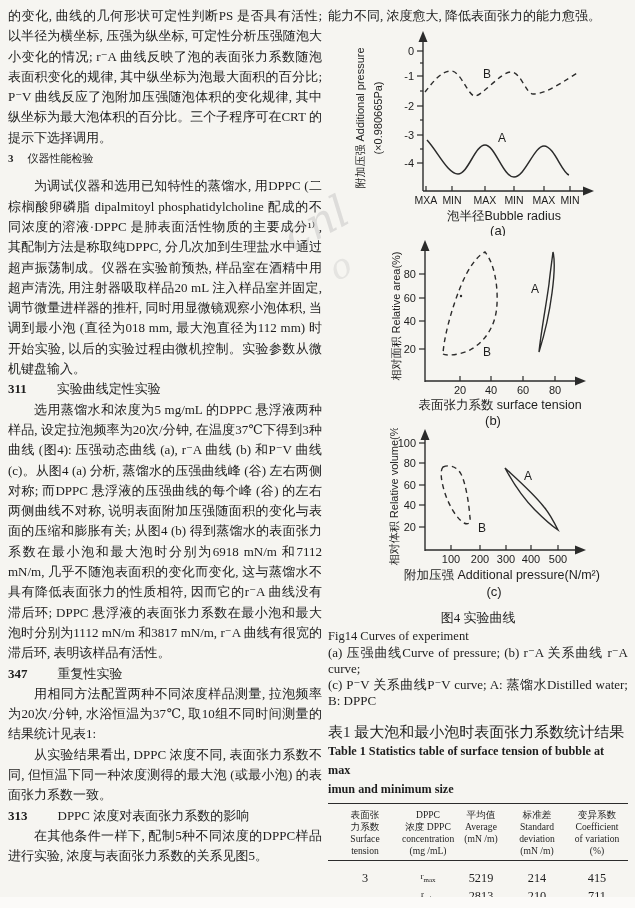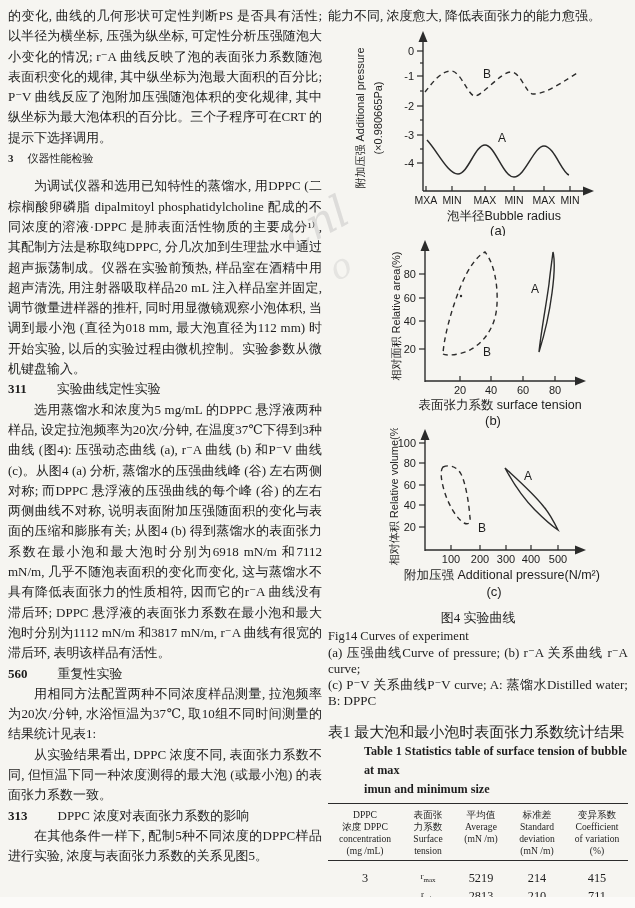--- a/index.html
+++ b/index.html
@@ -26,21 +26,21 @@
   .xcat-label{font-size:10.5px;}
   .axis-title{font-size:12.5px;}
   .panel-label{font-size:13px;}
   .series-label{font-size:12px;}
   .figcap{margin-top:2px;}
   .cap-cn{text-align:center;font-size:13px;line-height:19px;}
   .cap-en{text-align:left;font-size:12.5px;line-height:18px;}
   .cap-note{font-size:13px;line-height:16px;text-align:justify;}
   .tbl-title{margin-top:14px;}
   .tbl-cn{font-size:15px;line-height:19px;}
-  .tbl-en{font-size:12.2px;font-weight:bold;line-height:19px;margin-left:36px;}
+  .tbl-en{font-size:12.2px;font-weight:bold;line-height:19px;}
   .tbl{margin-top:4px;border-top:1.3px solid #2c2c2c;padding-top:5px;}
   .tbl-head{display:grid;grid-template-columns:74px 52px 54px 58px 62px;
     border-bottom:1.3px solid #2c2c2c;padding-bottom:4px;}
   .hcell{text-align:center;font-size:9.6px;line-height:11.8px;}
   .tbl-rows{padding:5px 0 2px 0;}
   .trow{display:grid;grid-template-columns:74px 52px 54px 58px 62px;height:18px;
     align-items:center;text-align:center;font-size:12.3px;}
   .sym{font-size:9px;font-family:"Liberation Serif",serif;}
   .sym sub{font-size:7px;}
   .watermark{position:absolute;color:rgba(175,175,175,0.35);pointer-events:none;
@@ -62,21 +62,21 @@
       <p class="cont">的变化, 曲线的几何形状可定性判断PS 是否具有活性; 以半径为横坐标, 压强为纵坐标, 可定性分析压强随泡大小变化的情况; r⁻A 曲线反映了泡的表面张力系数随泡表面积变化的规律, 其中纵坐标为泡最大面积的百分比; P⁻V 曲线反应了泡附加压强随泡体积的变化规律, 其中纵坐标为最大泡体积的百分比。三个子程序可在CRT 的提示下选择调用。</p>
       <div class="sec">
         <span class="num">3</span><span>仪器性能检验</span>
       </div>
       <p class="body">为调试仪器和选用已知特性的蒸馏水, 用DPPC (二棕榈酸卵磷脂 dipalmitoyl phosphatidylcholine 配成的不同浓度的溶液·DPPC 是肺表面活性物质的主要成分¹⁾ , 其配制方法是称取纯DPPC, 分几次加到生理盐水中通过超声振荡制成。仪器在实验前预热, 样品室在酒精中用超声清洗, 用注射器吸取样品20 mL 注入样品室并固定, 调节微量进样器的推杆, 同时用显微镜观察小泡体积, 当调到最小泡 (直径为018 mm, 最大泡直径为112 mm) 时开始实验, 以后的实验过程由微机控制。实验参数从微机键盘输入。</p>
       <div class="sub">
         <span class="num">311</span><span>实验曲线定性实验</span>
       </div>
       <p class="body">选用蒸馏水和浓度为5 mg/mL 的DPPC 悬浮液两种样品, 设定拉泡频率为20次/分钟, 在温度37℃下得到3种曲线 (图4): 压强动态曲线 (a), r⁻A 曲线 (b) 和P⁻V 曲线 (c)。从图4 (a) 分析, 蒸馏水的压强曲线峰 (谷) 左右两侧对称; 而DPPC 悬浮液的压强曲线的每个峰 (谷) 的左右两侧曲线不对称, 说明表面附加压强随面积的变化与表面的压缩和膨胀有关; 从图4 (b) 得到蒸馏水的表面张力系数在最小泡和最大泡时分别为6918 mN/m 和7112 mN/m, 几乎不随泡表面积的变化而变化, 这与蒸馏水不具有降低表面张力的性质相符, 因而它的r⁻A 曲线没有滞后环; DPPC 悬浮液的表面张力系数在最小泡和最大泡时分别为1112 mN/m 和3817 mN/m, r⁻A 曲线有很宽的滞后环, 表明该样品有活性。</p>
       <div class="sub">
-        <span class="num">560</span><span>重复性实验</span>
+        <span class="num">347</span><span>重复性实验</span>
       </div>
       <p class="body">用相同方法配置两种不同浓度样品测量, 拉泡频率为20次/分钟, 水浴恒温为37℃, 取10组不同时间测量的结果统计见表1:</p>
       <p class="body">从实验结果看出, DPPC 浓度不同, 表面张力系数不同, 但恒温下同一种浓度测得的最大泡 (或最小泡) 的表面张力系数一致。</p>
       <div class="sub">
         <span class="num">313</span><span>DPPC 浓度对表面张力系数的影响</span>
       </div>
       <p class="body">在其他条件一样下, 配制5种不同浓度的DPPC样品进行实验, 浓度与表面张力系数的关系见图5。</p>
     </div>
 
     <div class="col-right">
@@ -221,30 +221,30 @@
 
       <div class="tbl-title">
         <div class="tbl-cn">表1  最大泡和最小泡时表面张力系数统计结果</div>
         <div class="tbl-en">Table 1   Statistics table of surface tension of bubble at max</div>
         <div class="tbl-en">imun and minimum  size</div>
       </div>
 
       <div class="tbl">
         <div class="tbl-head">
           <div class="hcell">
+            <div>表面张</div>
+              <div>力系数</div>
+            <div>Surface</div>
+              <div>tension</div>
+          </div>
+          <div class="hcell">
             <div>DPPC</div>
               <div>浓度 DPPC</div>
             <div>concentration</div>
               <div>(mg /mL)</div>
-          </div>
-          <div class="hcell">
-            <div>表面张</div>
-              <div>力系数</div>
-            <div>Surface</div>
-              <div>tension</div>
           </div>
           <div class="hcell">
             <div>平均值</div>
               <div>Average</div>
             <div></div>
               <div>(mN /m)</div>
           </div>
           <div class="hcell">
             <div>标准差</div>
               <div>Standard</div>

